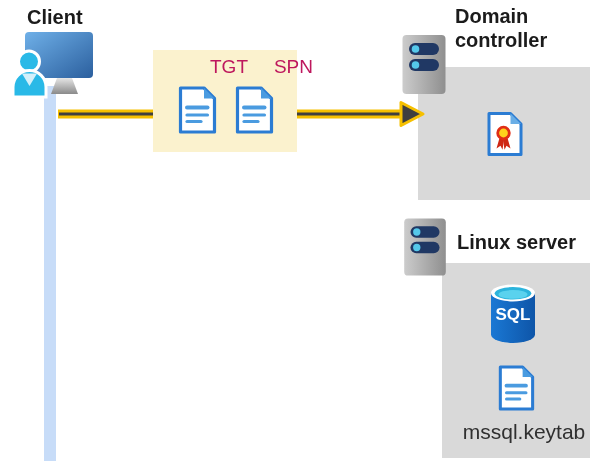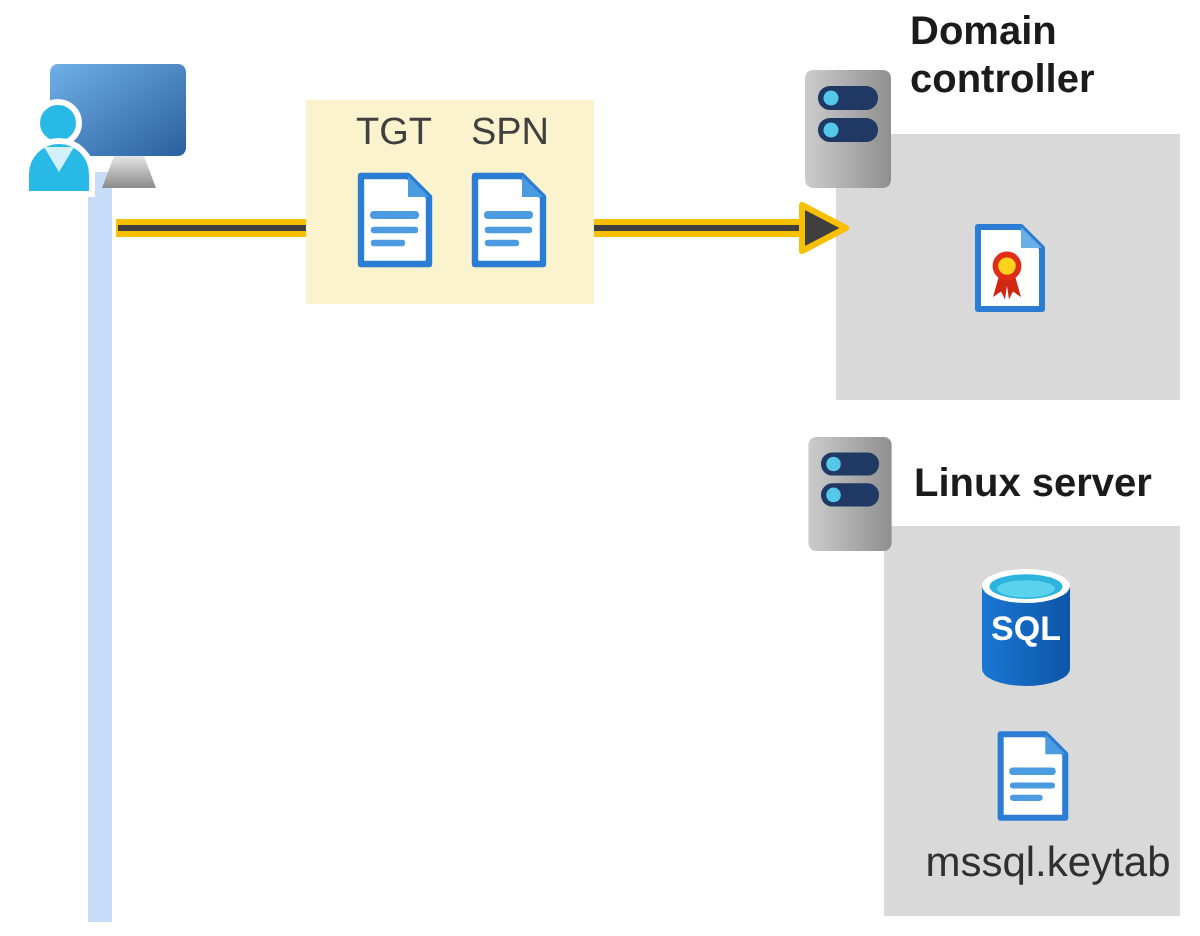--- a/index.html
+++ b/index.html
@@ -17,24 +17,24 @@
   .timeline{
     left:44px;top:86px;width:12px;height:375px;background:#c7dcf8;
   }
   .gray-box{background:#d9d9d9;}
   .dc-box{left:418px;top:67px;width:172px;height:133px;}
   .linux-box{left:442px;top:263px;width:148px;height:195px;}
   .ticket-box{
     left:153px;top:50px;width:144px;height:102px;background:#fbf2ce;
   }
   .ticket-label{
-    position:absolute;top:6px;font-size:19px;color:#404040;text-align:center;
+    position:absolute;top:6px;font-size:19px;color:#be185d;text-align:center;margin-left:32px;
   }
   .tgt-label{left:18px;width:52px;}
-  .spn-label{left:76px;width:52px;}
+  .spn-label{left:76px;width:52px;text-align:right;}
   .keytab-label{
     left:442px;top:420px;width:164px;text-align:center;
     font-size:21px;color:#303030;
   }
   svg.icon{position:absolute;overflow:visible;}
   .arrow-svg{left:0;top:95px;}
 </style>
 </head>
 <body>
 
@@ -126,17 +126,18 @@
     <path d="M2 9 V50.5 A22 8.5 0 0 0 46 50.5 V9 Z" fill="url(#gradSql)"></path>
     <ellipse cx="24" cy="9" rx="22" ry="8.5" fill="#ffffff"></ellipse>
     <ellipse cx="24" cy="9.3" rx="18.3" ry="6.2" fill="#2cb4dc"></ellipse>
     <ellipse cx="24" cy="10.4" rx="14.5" ry="4.3" fill="#5ad2ee"></ellipse>
     <text x="24" y="36" text-anchor="middle" font-size="17" font-weight="bold" fill="#ffffff" font-family="Liberation Sans, sans-serif">SQL</text>
   </svg>
   <svg class="icon" style="left:497px;top:363px" width="38" height="50">
       <use href="#sym-doc"></use>
     </svg>
 
+  <div class="abs node-label client-label">Client</div>
   <div class="abs node-label dc-label">Domain controller</div>
   <div class="abs node-label linux-label">Linux server</div>
   <div class="abs keytab-label">mssql.keytab</div>
 
 </div>
 
 </body></html>

